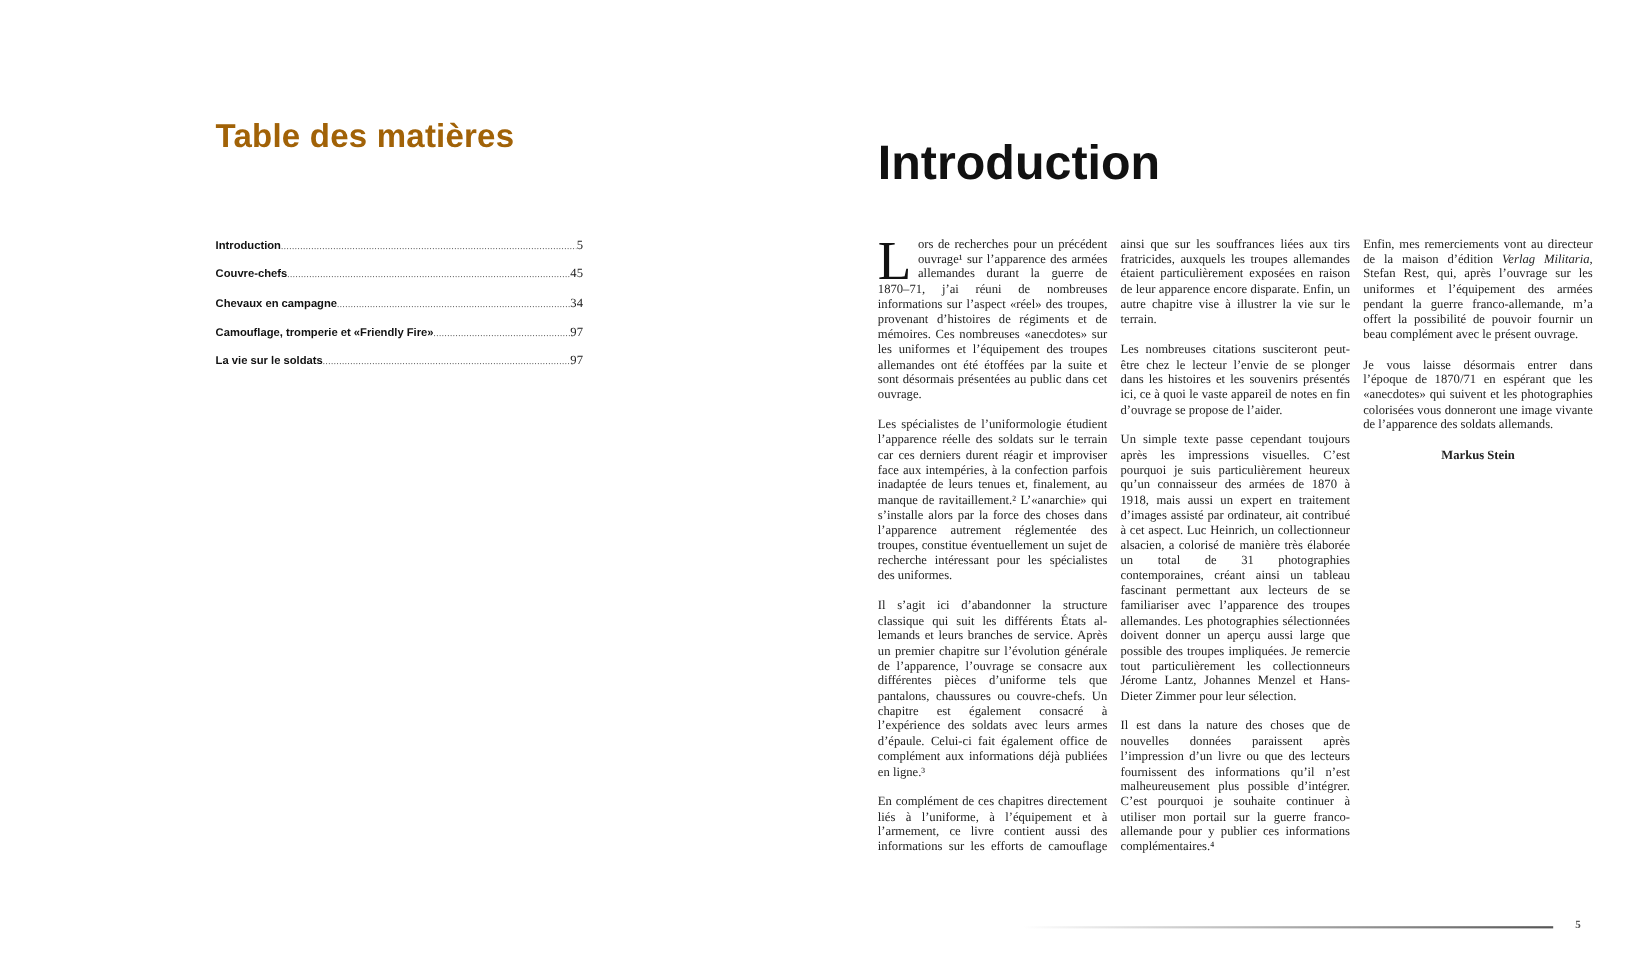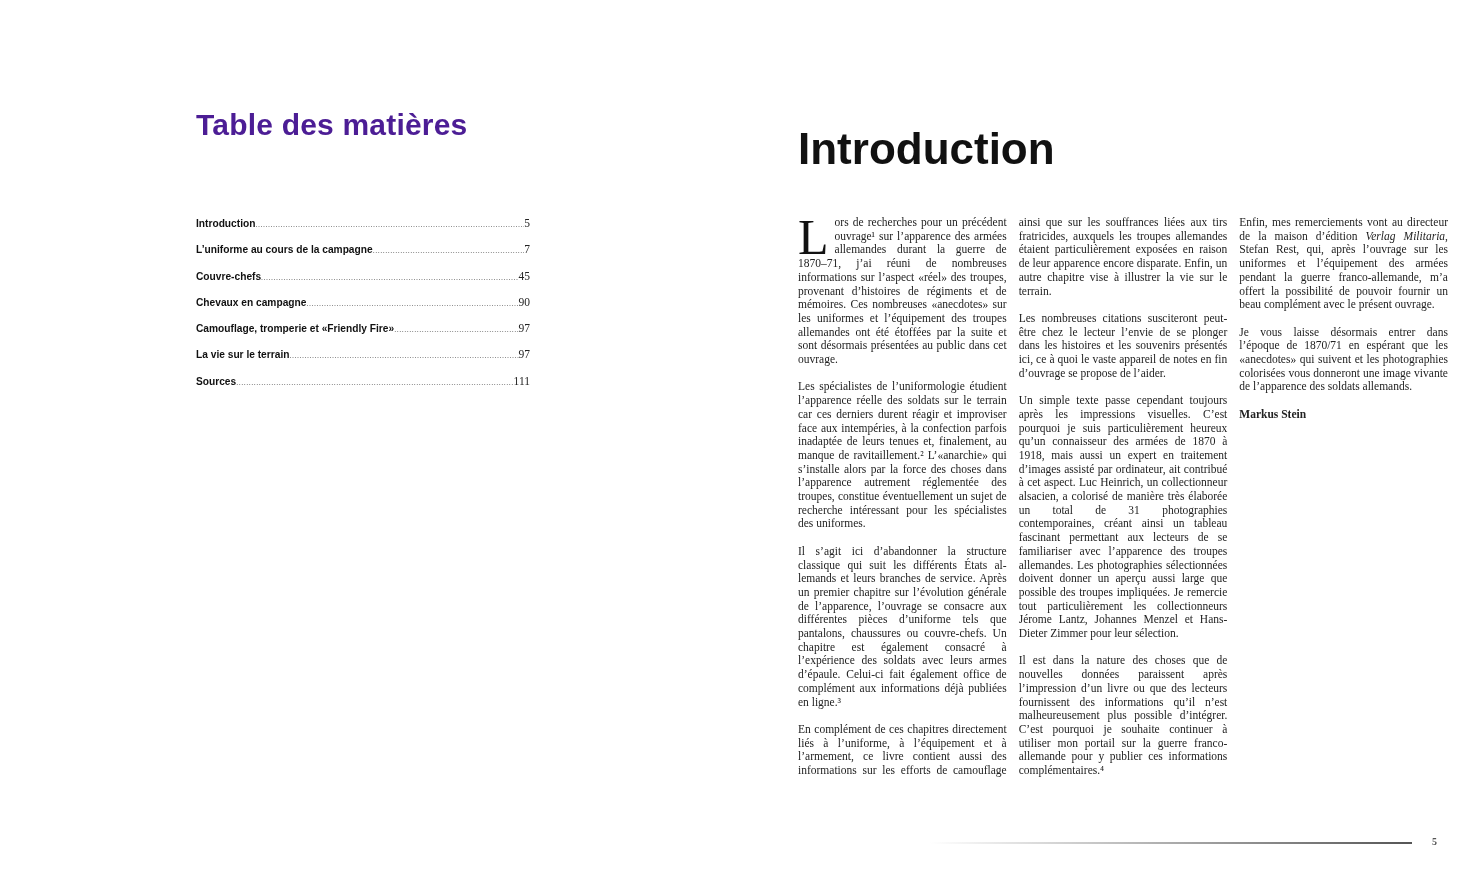--- a/index.html
+++ b/index.html
@@ -1,21 +1,21 @@
 <!DOCTYPE html>
 <html><head>
 <meta charset="utf-8">
 <style>
   html, body { margin: 0; padding: 0; background: #ffffff; }
   body { width: 1483px; height: 890px; position: relative; overflow: hidden; color: #1a1a1a; }
 
   .toc-title {
     position: absolute; left: 196px; top: 108px;
     font-family: "Liberation Sans", sans-serif; font-weight: bold;
-    font-size: 30px; letter-spacing: 0.2px; margin: 0; color: #4c1d95;
+    font-size: 30px; letter-spacing: 0.2px; margin: 0; color: #a16207;
   }
   .toc-list { position: absolute; left: 196px; top: 217px; width: 334px; margin: 0; padding: 0; list-style: none; }
   .toc-item {
     display: flex; align-items: baseline; height: 26.3px;
     font-family: "Liberation Sans", sans-serif; font-weight: bold; font-size: 10.2px; color: #111;
   }
   .toc-item .label { white-space: nowrap; }
   .toc-item .leader {
     flex: 1; overflow: hidden; white-space: nowrap; font-weight: normal;
     font-family: "Liberation Serif", serif; font-size: 8px; letter-spacing: 0.5px; color: #444;
@@ -24,21 +24,21 @@
   .toc-item .page { font-family: "Liberation Serif", serif; font-weight: normal; font-size: 11.5px; color: #222; }
 
   .intro-title {
     position: absolute; left: 798px; top: 124px; margin: 0;
     font-family: "Liberation Sans", sans-serif; font-weight: bold; font-size: 44px; color: #111;
   }
   .dropcap {
     float: left; font-family: "Liberation Serif", serif; font-size: 50px; line-height: 38px;
     margin: 2px 6px 0 0; color: #111;
   }
-  .signature { text-align: left; font-weight: bold; }
+  .signature { text-align: center; font-weight: bold; }
 
   .footer-rule {
     position: absolute; left: 930px; top: 842px; width: 482px; height: 2px;
     background: linear-gradient(to right, rgba(80,80,80,0) 0%, #bdbdbd 40%, #555 100%);
   }
   .page-number {
     position: absolute; left: 1432px; top: 836px;
     font-family: "Liberation Serif", serif; font-weight: bold; font-size: 10px; color: #555;
   }
 </style>
@@ -47,48 +47,38 @@
 
 <h1 class="toc-title">Table des matières</h1>
 
 <ul class="toc-list">
   <li class="toc-item">
       <span class="label">Introduction</span>
       <span class="leader"></span>
       <span class="page">5</span>
     </li>
   <li class="toc-item">
-      <span class="label">L’uniforme au cours de la campagne</span>
-      <span class="leader"></span>
-      <span class="page">7</span>
-    </li>
-  <li class="toc-item">
       <span class="label">Couvre-chefs</span>
       <span class="leader"></span>
       <span class="page">45</span>
     </li>
   <li class="toc-item">
       <span class="label">Chevaux en campagne</span>
       <span class="leader"></span>
-      <span class="page">90</span>
+      <span class="page">34</span>
     </li>
   <li class="toc-item">
       <span class="label">Camouflage, tromperie et «Friendly Fire»</span>
       <span class="leader"></span>
       <span class="page">97</span>
     </li>
   <li class="toc-item">
-      <span class="label">La vie sur le terrain</span>
+      <span class="label">La vie sur le soldats</span>
       <span class="leader"></span>
       <span class="page">97</span>
-    </li>
-  <li class="toc-item">
-      <span class="label">Sources</span>
-      <span class="leader"></span>
-      <span class="page">111</span>
     </li>
 </ul>
 
 <h1 class="intro-title">Introduction</h1>
 
 <div id="flow" style="position:absolute;left:798px;top:216px;width:650px;height:565px;column-count:3;column-gap:12px;column-fill:auto;font-family:'Liberation Serif',serif;font-size:11.5px;line-height:13.7px;text-align:justify;color:#222;">
   <p style="margin:0 0 13.7px 0"><span class="dropcap">L</span><span>ors de recherches pour un précédent ouvrage¹ sur l’appa­rence des armées allemandes durant la guerre de 1870–71, j’ai réuni de nombreuses informations sur l’aspect «réel» des troupes, provenant d’histoires de régiments et de mémoires. Ces nombreuses «anecdotes» sur les uniformes et l’équipement des troupes allemandes ont été étoffées par la suite et sont désormais présentées au public dans cet ouvrage.</span></p>
   <p style="margin:0 0 13.7px 0">Les spécialistes de l’uniformologie étudient l’apparence réelle des soldats sur le terrain car ces derniers durent réagir et improviser face aux intempéries, à la confection parfois inadaptée de leurs tenues et, finalement, au manque de ravitaillement.² L’«anarchie» qui s’installe alors par la force des choses dans l’apparence autrement réglementée des troupes, constitue éventuellement un sujet de recherche intéressant pour les spécialistes des uniformes.</p>
   <p style="margin:0 0 13.7px 0">Il s’agit ici d’abandonner la structure classique qui suit les différents États al­lemands et leurs branches de service. Après un premier chapitre sur l’évolu­tion générale de l’apparence, l’ouvrage se consacre aux différentes pièces d’uni­forme tels que pantalons, chaussures ou couvre-chefs. Un chapitre est également consacré à l’expérience des soldats avec leurs armes d’épaule. Celui-ci fait égale­ment office de complément aux informa­tions déjà publiées en ligne.³</p>
   <p style="margin:0 0 13.7px 0">En complément de ces chapitres directement liés à l’uniforme, à l’équi­pement et à l’armement, ce livre contient aussi des informations sur les efforts de camouflage ainsi que sur les souffrances liées aux tirs fratricides, auxquels les troupes allemandes étaient particulièrement exposées en raison de leur apparence encore disparate. Enfin, un autre chapitre vise à illustrer la vie sur le terrain.</p>

